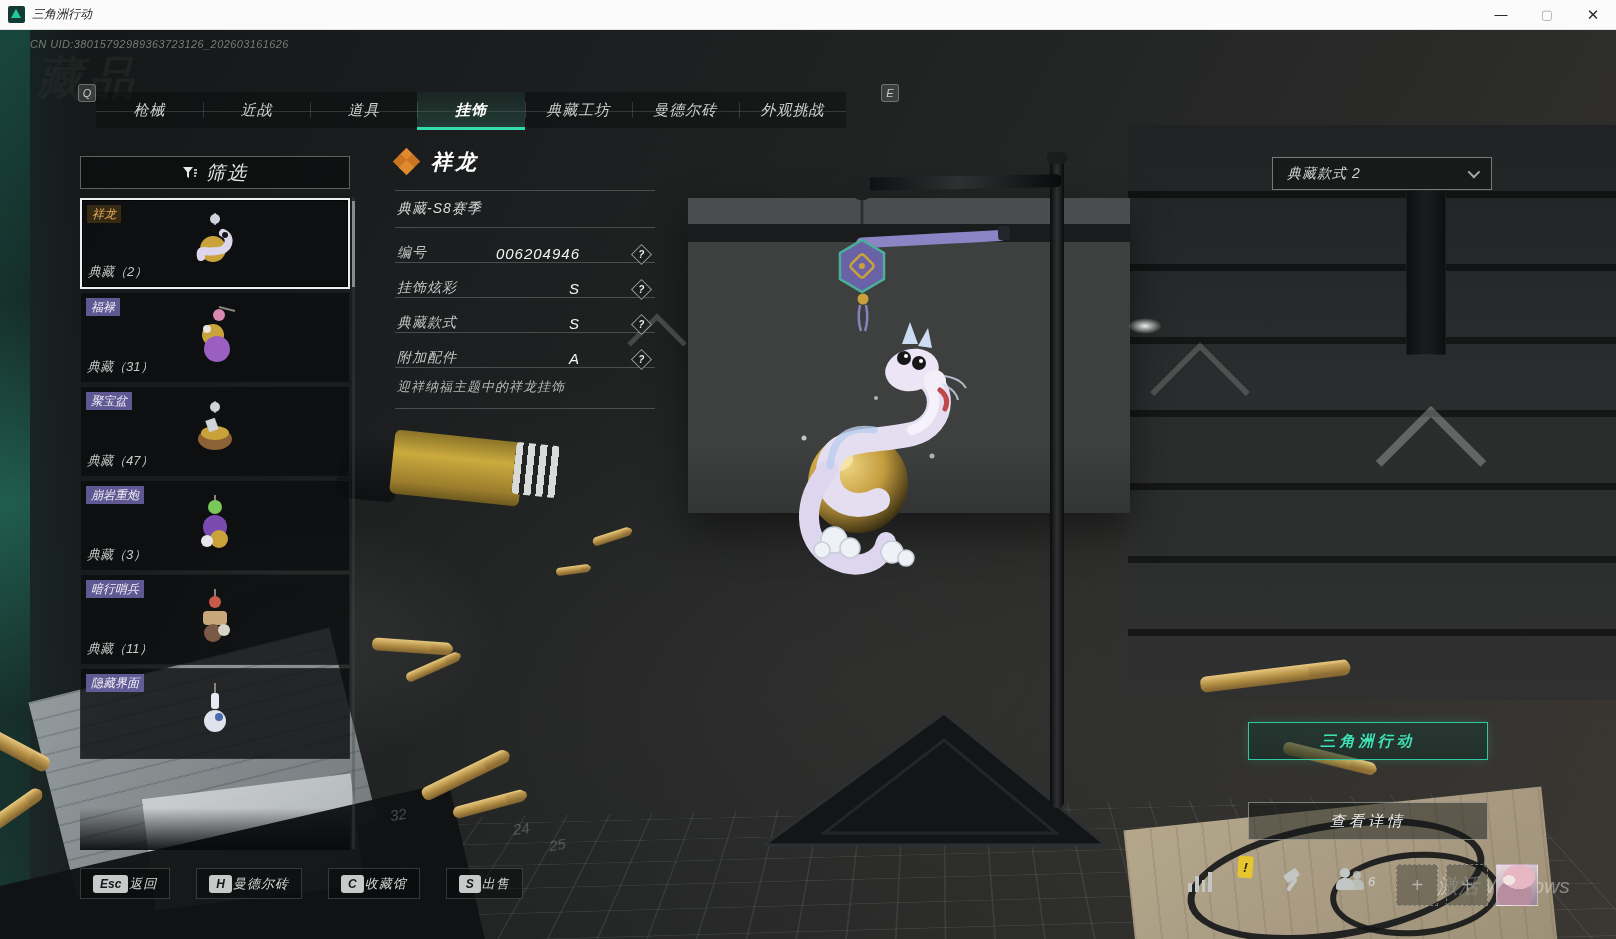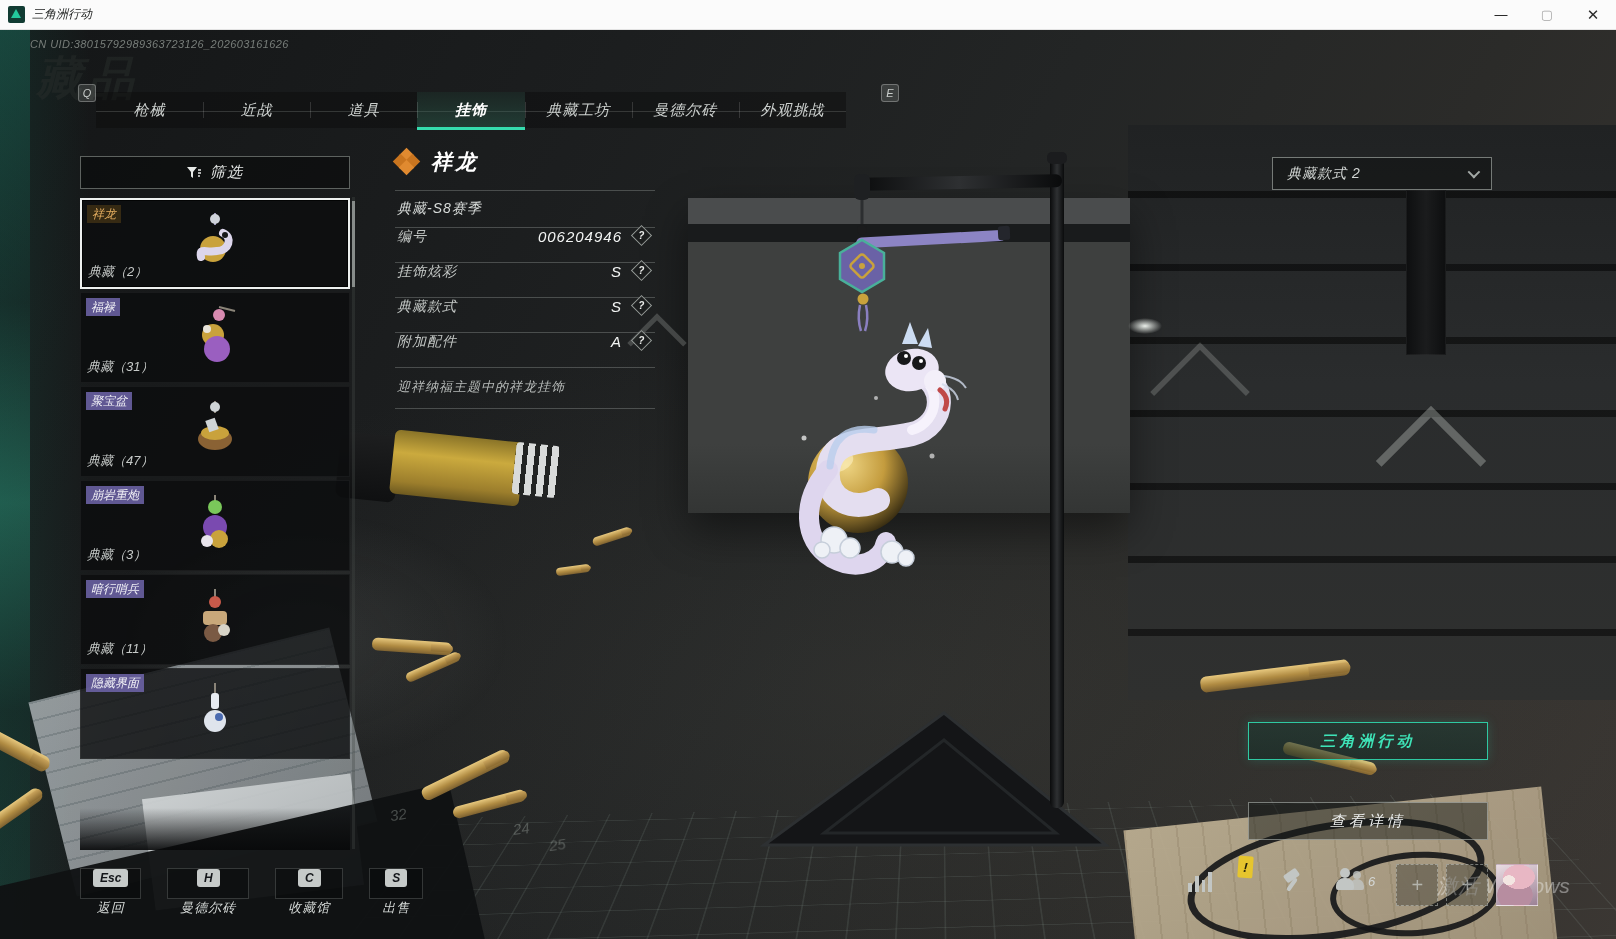--- a/index.html
+++ b/index.html
@@ -71,21 +71,21 @@
   .tab + .tab::before { content:""; position:absolute; left:0; top:10px; bottom:10px; width:1px; background:rgba(255,255,255,.14); }
   .tab.active { background:linear-gradient(180deg, rgba(52,92,80,.25), rgba(56,120,100,.4)); color:#fff; font-weight:bold; }
   .tab.active::after { content:""; position:absolute; left:0; right:0; bottom:-2px; height:3px; background:#35dcae; }
   .tab-underline { position:absolute; left:96px; top:111px; width:750px; height:1px; background:rgba(165,170,167,.45); z-index:9; }
   .keybadge { position:absolute; width:18px; height:18px; border:1px solid rgba(255,255,255,.28); border-radius:3px; background:rgba(205,210,207,.16); color:#c9cdcb; font-size:11px; display:flex; align-items:center; justify-content:center; z-index:10; }
   .keybadge.left { left:78px; top:84px; }
   .keybadge.right { left:881px; top:84px; }
 
   
   .sidebar { position:absolute; left:80px; top:156px; width:270px; z-index:10; }
-  .filter-btn { height:33px; border:1px solid #5d625f; background:rgba(8,10,10,.6); display:flex; align-items:center; justify-content:center; gap:9px; color:#e6e9e7; font-size:15px; letter-spacing:2px; cursor:pointer; }
+  .filter-btn { height:33px; border:1px solid #5d625f; background:rgba(8,10,10,.6); display:flex; align-items:center; justify-content:center; gap:9px; color:#e6e9e7; font-size:19px; letter-spacing:2px; cursor:pointer; }
   .item-list { margin-top:9px; height:652px; overflow:hidden; position:relative; }
   .side-item { position:relative; height:91px; margin-bottom:3px; background:rgba(11,13,14,.8); border:1px solid rgba(255,255,255,.05); cursor:pointer; }
   .side-item.selected { border:2px solid #edf0ef; box-shadow:inset 0 0 0 1px rgba(0,0,0,.7); }
   .item-tag { position:absolute; top:5px; left:5px; font-size:12px; padding:1px 5px; line-height:16px; background:rgba(112,102,172,.85); color:#f2f2f7; }
   .item-tag.gold { background:rgba(60,45,20,.9); color:#e4ad5f; }
   .item-tag.tan { background:rgba(52,50,44,.85); color:#d7caa4; }
   .item-count { position:absolute; left:6px; bottom:6px; display:flex; align-items:center; gap:5px; color:#c6cac8; font-size:13px; }
   .item-count span:empty { display:none; }
   .side-item .thumb { position:absolute; left:50%; top:48%; transform:translate(-50%,-50%); }
   .list-fade { position:absolute; left:0; right:0; bottom:0; height:42px; background:linear-gradient(180deg, transparent, rgba(8,9,10,.92)); pointer-events:none; }
@@ -94,40 +94,40 @@
 
   
   .detail { position:absolute; left:395px; top:148px; width:260px; z-index:10; color:#fff; }
   .detail .hdr { display:flex; align-items:center; gap:12px; }
   .d-icon { width:24px; height:24px; position:relative; }
   .d-icon i { position:absolute; width:11px; height:11px; background:#e08a30; transform:rotate(45deg); }
   .d-icon i:nth-child(1){ left:6px; top:0; } .d-icon i:nth-child(2){ left:0; top:6px; background:#c9751f;} .d-icon i:nth-child(3){ left:12px; top:6px; background:#c9751f;} .d-icon i:nth-child(4){ left:6px; top:12px; }
   .d-title { font-size:21px; font-weight:bold; letter-spacing:3px; }
   .divider { height:1px; background:rgba(160,166,162,.35); }
   .d-season { padding:9px 2px; font-size:14px; color:#d8dcda; letter-spacing:1px; }
-  .d-row { height:34px; display:flex; align-items:flex-start; padding:0 2px; }
+  .d-row { height:34px; display:flex; align-items:flex-end; padding:0 2px;gap:42px; }
   .d-label { font-size:14px; color:#c3c7c5; letter-spacing:1px; }
   .d-value { margin-left:auto; font-size:15px; color:#f2f4f3; letter-spacing:1px; }
   .help-badge { width:15px; height:15px; margin-left:12px; margin-right:4px; border:1px solid #979c99; background:rgba(28,31,30,.85); transform:rotate(45deg); display:flex; align-items:center; justify-content:center; cursor:pointer; flex:0 0 auto; }
   .help-badge b { transform:rotate(-45deg); font-size:10px; color:#eceeec; font-weight:bold; }
   .d-desc { padding:10px 2px 12px; font-size:13px; color:#b6bab8; letter-spacing:1px; }
 
   
   .style-dd { position:absolute; left:1272px; top:157px; width:220px; height:33px; border:1px solid #757a77; background:rgba(16,18,18,.55); display:flex; align-items:center; padding:0 14px; z-index:10; cursor:pointer; }
   .style-dd .val { font-size:14px; color:#d3d7d5; letter-spacing:1px; }
   .style-dd .chev { margin-left:auto; width:9px; height:9px; border-right:2px solid #a3a9a6; border-bottom:2px solid #a3a9a6; transform:rotate(45deg) translateY(-2px); }
 
   
   .btn { position:absolute; width:240px; height:38px; display:flex; align-items:center; justify-content:center; font-size:15px; letter-spacing:4px; z-index:10; cursor:pointer; }
   .btn-default { left:1248px; top:722px; border:1px solid #2fc9a2; color:#3ee3b7; background:linear-gradient(180deg, rgba(28,58,50,.55), rgba(22,46,40,.6)); box-shadow:0 0 10px rgba(47,201,162,.22); font-weight:bold; }
   .btn-details { left:1248px; top:780px; border:1px solid rgba(195,200,197,.55); color:#edefee; background:rgba(20,23,22,.5);margin-top:22px; }
 
   
   .hotkeys { position:absolute; left:80px; top:868px; display:flex; gap:26px; z-index:10; }
-  .hk { height:31px; border:1px solid rgba(130,136,132,.35); background:rgba(9,11,11,.55); display:flex; align-items:center; gap:12px; padding:0 12px; cursor:pointer;flex-direction:column; }
+  .hk { height:31px; border:1px solid rgba(130,136,132,.35); background:rgba(9,11,11,.55); display:flex; align-items:center; gap:1px; padding:0 12px; cursor:pointer; }
   .hk .cap { background:#c6cac9; color:#14161a; font-size:12px; font-weight:bold; border-radius:3px; padding:1px 7px; line-height:16px; }
   .hk .lbl { color:#d6dad8; font-size:13px; letter-spacing:1px; }
 
   .status-icons { position:absolute; left:1180px; top:862px; width:330px; height:46px; z-index:10; }
   .status-icons > div { position:absolute; }
   .sicon { color:#c2c6c4; cursor:pointer; }
   .chart-icon { left:8px; top:8px; width:24px; height:22px; display:flex; align-items:flex-end; gap:3px; }
   .chart-icon i { width:5px; background:#c2c6c4; display:block; }
   .alert-badge { left:58px; top:-6px; width:15px; height:22px; background:#e6c52e; border-radius:2px; color:#23200a; font-size:13px; font-weight:bold; display:flex; align-items:center; justify-content:center; transform:rotate(4deg); }
   .hammer-icon { left:100px; top:6px; width:26px; height:26px; }

